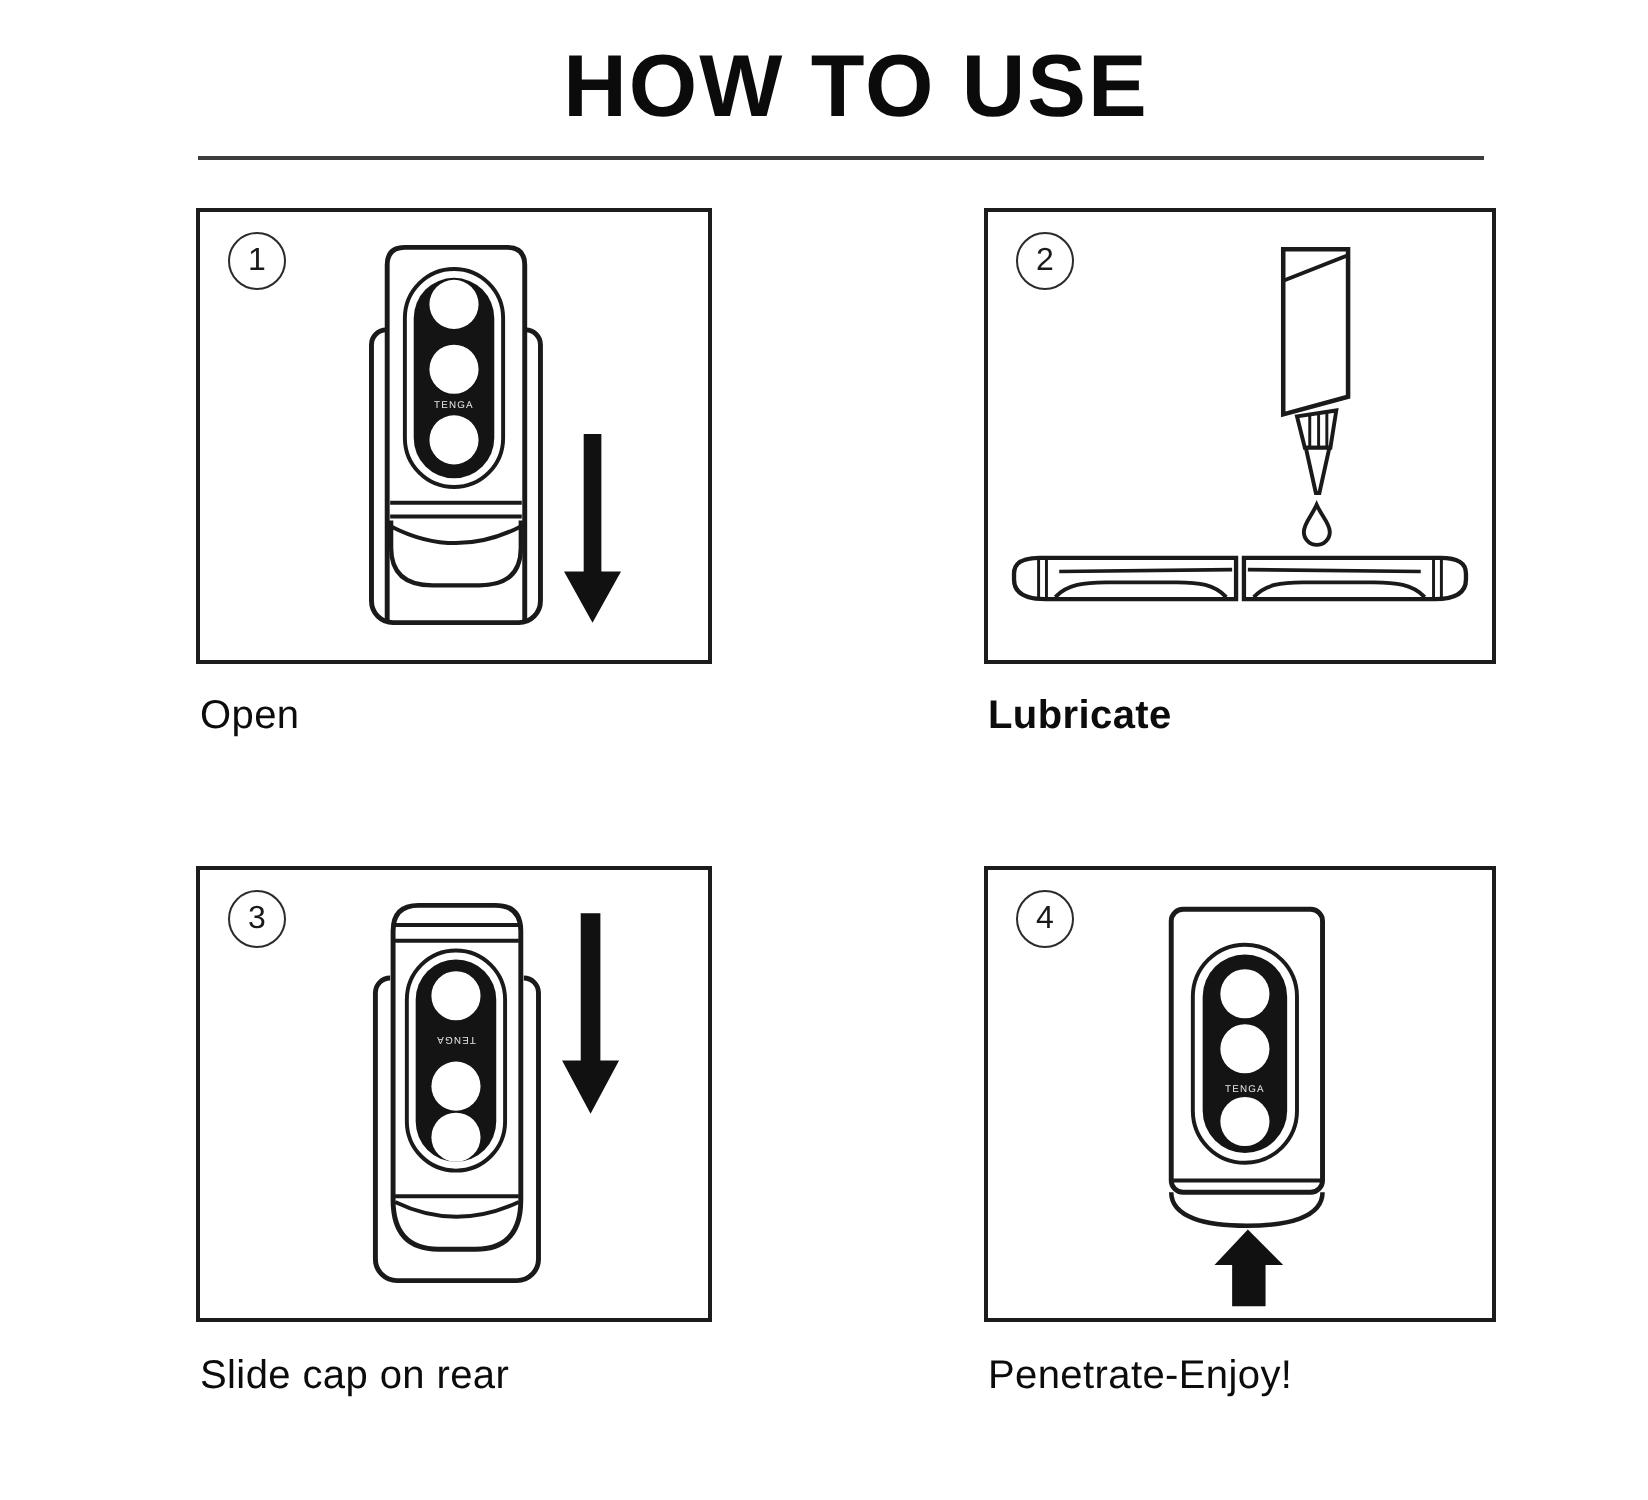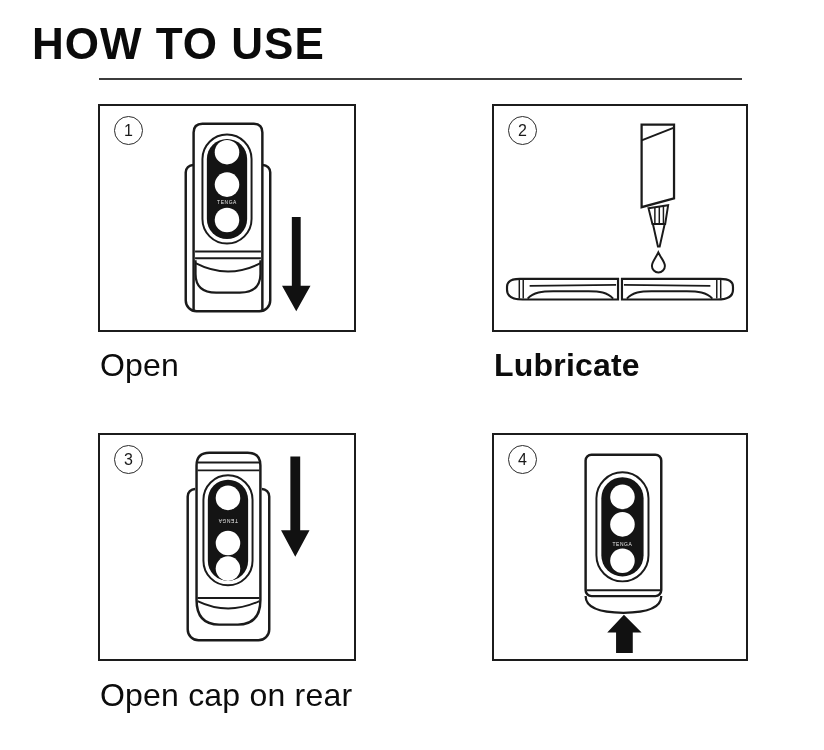--- a/index.html
+++ b/index.html
@@ -2,21 +2,21 @@
 <html><head>
 <meta charset="utf-8">
 <style>
   html,body { margin:0; padding:0; background:#ffffff; }
   .canvas {
     position:relative; width:824px; height:750px; background:#ffffff;
     font-family:"Liberation Sans", sans-serif; color:#111; overflow:hidden;
   }
   .title {
     position:absolute; top:22px; left:0; width:100%; box-sizing:border-box;
-    padding-left:32px; 
+    padding-left:32px; text-align:center;
     font-size:44px; font-weight:700; letter-spacing:1px; color:#0b0b0b;
     line-height:1;
   }
   .rule {
     position:absolute; left:99px; top:78px; width:643px; height:2px;
     background:#3c3c3c;
   }
   .panel {
     position:absolute; border:2px solid #1c1c1c; background:#fff;
     box-sizing:border-box;
@@ -26,21 +26,21 @@
   #panel-3 { left:98px;  top:433px; width:258px; height:228px; }
   #panel-4 { left:492px; top:433px; width:256px; height:228px; }
   .badge {
     position:absolute; left:14px; top:10px; width:27px; height:27px;
     border:1.7px solid #2b2b2b; border-radius:50%;
     display:flex; align-items:center; justify-content:center;
     font-size:16px; line-height:1; color:#1a1a1a;
   }
   .art { position:absolute; left:0; top:0; width:100%; height:100%; }
   .caption {
-    position:absolute; font-size:32px; color:#0c0c0c; letter-spacing:0.2px;
+    position:absolute; font-size:20px; color:#0c0c0c; letter-spacing:0.2px;
     line-height:1.15; white-space:nowrap;
   }
   #caption-1 { left:100px; top:347px; }
   #caption-2 { left:494px; top:347px;font-weight:bold; }
   #caption-3 { left:100px; top:677px; }
   #caption-4 { left:494px; top:677px; }
   svg text.logo {
     font-family:"Liberation Sans", sans-serif; font-size:5px; fill:#ffffff;
     letter-spacing:0.6px; text-anchor:middle; opacity:0.9;
   }
@@ -121,33 +121,34 @@
         <circle cx="130" cy="64" r="12.5" fill="#ffffff" stroke="none"></circle>
         <circle cx="130" cy="110" r="12.5" fill="#ffffff" stroke="none"></circle>
         <circle cx="130" cy="136" r="12.5" fill="#ffffff" stroke="none"></circle>
         <text class="logo" x="130" y="89" transform="rotate(180 130 87)" stroke="none">TENGA</text>
         <line x1="99" y1="166" x2="162" y2="166" stroke-width="2"></line>
         <path d="M99 169 Q130 184 162 169" stroke-width="2"></path>
       </g>
       <path d="M193.5 22 H203.5 V97 H213 L198.5 124 L184 97 H193.5 Z" fill="#111111"></path>
     </svg>
   </div>
-  <div class="caption" id="caption-3">Open cap on rear</div>
+  <div class="caption" id="caption-3">Slide cap on rear</div>
 
   <div class="panel" id="panel-4">
     <div class="badge">4</div>
     <svg class="art" viewBox="0 0 256 228">
       <g stroke="#1a1a1a" fill="none">
         <rect x="93" y="20" width="77" height="144" rx="6" fill="#ffffff" stroke-width="2.5"></rect>
         <rect x="104" y="38" width="53" height="111" rx="26.5" fill="#ffffff" stroke-width="2"></rect>
         <rect x="109" y="43" width="43" height="101" rx="21.5" fill="#141414" stroke="none"></rect>
         <circle cx="130.5" cy="63" r="12.5" fill="#ffffff" stroke="none"></circle>
         <circle cx="130.5" cy="91" r="12.5" fill="#ffffff" stroke="none"></circle>
         <circle cx="130.5" cy="128" r="12.5" fill="#ffffff" stroke="none"></circle>
         <text class="logo" x="130.5" y="113" stroke="none">TENGA</text>
         <line x1="94" y1="158" x2="169" y2="158" stroke-width="2"></line>
         <path d="M93 164 C93 177 111 181 131.5 181 C152 181 170 177 170 164" stroke-width="2.3"></path>
       </g>
       <path d="M132 183 L150 201 L141 201 L141 222 L124 222 L124 201 L115 201 Z" fill="#111111"></path>
     </svg>
   </div>
+  <div class="caption" id="caption-4">Penetrate-Enjoy!</div>
 
 </div>
 
 </body></html>

